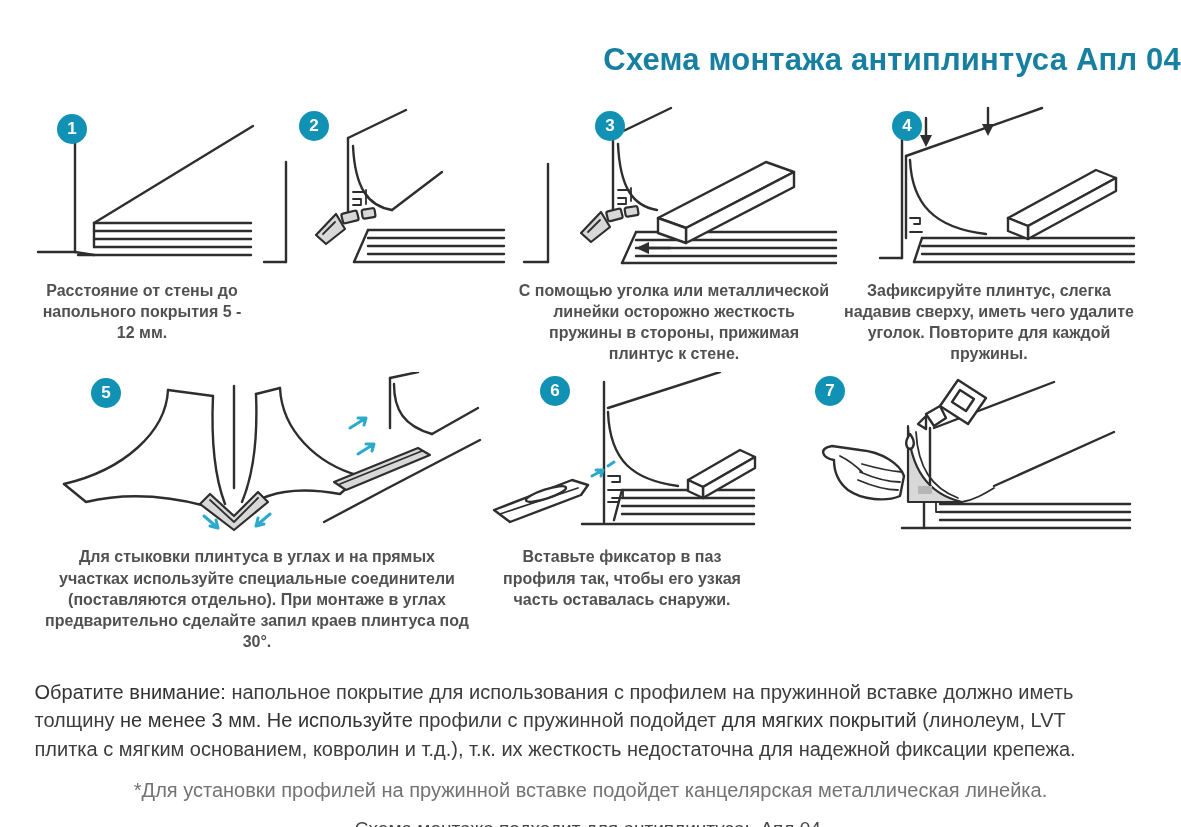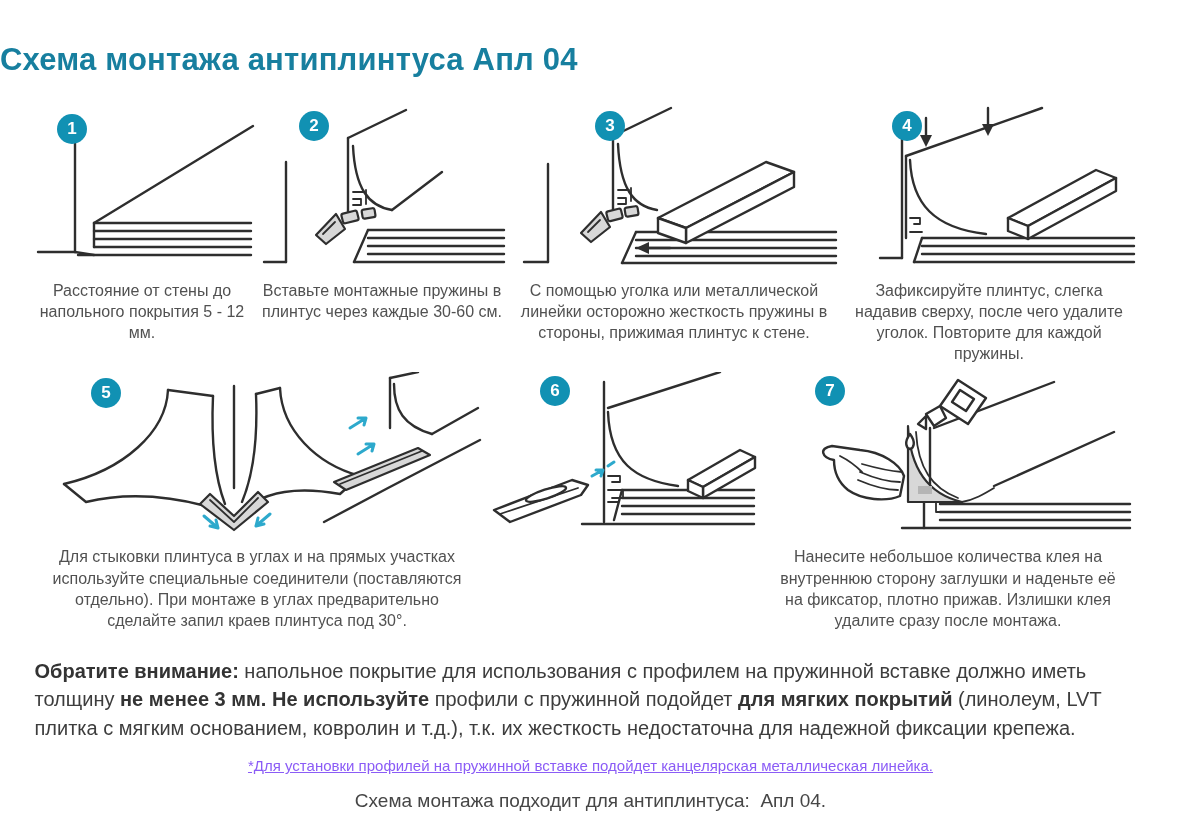--- a/index.html
+++ b/index.html
@@ -1,37 +1,37 @@
 <!DOCTYPE html>
 <html><head>
 <meta charset="utf-8">
 <style>
   html,body{margin:0;padding:0;background:#ffffff;}
   body{width:1181px;height:827px;overflow:hidden;font-family:"Liberation Sans",sans-serif;-webkit-font-smoothing:antialiased;}
   .page{position:relative;width:1181px;height:827px;background:#fff;}
-  h1.title{margin:0;padding-top:42px;text-align:left;font-size:31px;font-weight:700;color:#177f9f;letter-spacing:.2px;}
+  h1.title{margin:0;padding-top:42px;text-align:right;font-size:31px;font-weight:700;color:#177f9f;letter-spacing:.2px;}
   .rows{width:1125px;margin:0 auto;}
   .row{display:flex;align-items:flex-start;}
   .row1{margin-top:28px;}
   .row2{margin-top:8px;}
   .cell{position:relative;display:flex;flex-direction:column;}
   .c1{width:228px;} .c2{width:252px;} .c3{width:332px;} .c4{width:298px;}
   .c5{width:458px;} .c6{width:272px;} .c7{width:380px;}
   .diagram{position:relative;width:100%;height:160px;}
   .diagram svg{display:block;width:100%;height:100%;}
   .badge{position:absolute;width:30px;height:30px;border-radius:50%;background:#1191b3;color:#fff;
          font-size:17px;font-weight:700;display:flex;align-items:center;justify-content:center;z-index:2;}
   .b1{left:29px;top:8px;} .b2{left:43px;top:5px;} .b3{left:87px;top:5px;} .b4{left:52px;top:5px;}
   .b5{left:63px;top:6px;} .b6{left:54px;top:4px;} .b7{left:57px;top:4px;}
-  .caption{margin:14px auto 0;text-align:center;font-size:16px;line-height:1.32;color:#515151;}
+  .caption{margin:14px auto 0;text-align:center;font-size:16px;line-height:1.32;color:#515151;font-weight:bold;}
   .cap1{max-width:205px;} .cap2{max-width:250px;} .cap3{max-width:318px;} .cap4{max-width:292px;}
   .cap5{max-width:428px;} .cap6{max-width:240px;} .cap7{max-width:348px;}
   .notice{width:1112px;margin:26px auto 0;font-size:20px;line-height:1.42;color:#3d3d3d;white-space:pre-wrap;}
-  .notice b{font-weight:700;color:#333;}
-  .footnote{margin:14px auto 0;text-align:center;font-size:15px;line-height:1.38;color:#8b5cf6;text-decoration:underline;}
+  .notice b{font-weight:400;color:#333;}
+  .footnote{margin:14px auto 0;text-align:center;font-size:20px;line-height:1.38;color:#737373;}
   .compat{margin:13px auto 0;text-align:center;font-size:19px;color:#464646;white-space:pre;}
   
   .ln{stroke:#2e2e2e;stroke-width:2.4;fill:none;stroke-linecap:round;stroke-linejoin:round;}
   .thin{stroke-width:1.8;}
   .wfill{fill:#ffffff;stroke:#2e2e2e;stroke-width:2.4;stroke-linejoin:round;}
   .gfill{fill:#d8d8d8;stroke:#2e2e2e;stroke-width:2.2;stroke-linejoin:round;}
   .dk{fill:#b5b5b5;stroke:none;}
   .tl{stroke:#2da9cc;stroke-width:3;fill:none;stroke-linecap:round;stroke-linejoin:round;}
   .bk{fill:#2e2e2e;stroke:none;}
 </style>
@@ -87,21 +87,20 @@
               <path class="ln thin" d="M97,86 h11 M97,93 h8 v6 h-8 M110,84 v14"></path>
             </g>
             <g>
               <rect class="gfill" x="86" y="106" width="16" height="10" rx="2" transform="rotate(-14 94 111)"></rect>
               <rect class="gfill" x="106" y="103" width="13" height="9" rx="2" transform="rotate(-9 112 107)"></rect>
               <path class="gfill" d="M60,129 L80,108 L89,123 L70,138 Z"></path>
               <path class="ln thin" d="M67,128 L79,116"></path>
             </g>
           </svg>
         </div>
-        <p class="caption cap2">Вставьте монтажные пружины в плинтус через каждые 30-60 см.</p>
       </div>
 
       <div class="cell c3">
         <div class="diagram">
           <span class="badge b3">3</span>
           <svg viewBox="0 0 332 160">
             <g>
               <path class="ln" d="M16,156 H40"></path>
                 <path class="ln" d="M40,58 V156"></path>
             </g>
@@ -161,21 +160,21 @@
               <polygon class="wfill" points="188,120 276,72 276,85 188,133"></polygon>
               <polygon class="wfill" points="168,112 188,120 188,133 168,125"></polygon>
             </g>
             <g>
               <path class="ln" d="M66,50 V132"></path>
               <path class="ln" d="M70,54 C72,98 94,122 146,128"></path>
               <path class="ln thin" d="M70,112 h10 v6 h-6 M70,126 h12"></path>
             </g>
           </svg>
         </div>
-        <p class="caption cap4">Зафиксируйте плинтус, слегка надавив сверху, после чего удалите уголок. Повторите для каждой пружины.</p>
+        <p class="caption cap4">Зафиксируйте плинтус, слегка надавив сверху, иметь чего удалите уголок. Повторите для каждой пружины.</p>
       </div>
     </div>
 
     <div class="row row2">
 
       <div class="cell c5">
         <div class="diagram">
           <span class="badge b5">5</span>
           <svg viewBox="0 0 458 160">
             <g>
@@ -243,20 +242,21 @@
               <polygon class="wfill" points="8,138 86,108 102,113 95,123 24,150"></polygon>
               <path class="ln thin" d="M14,142 L92,116"></path>
               <ellipse class="wfill" cx="60" cy="122" rx="21" ry="4.5" transform="rotate(-18 60 122)"></ellipse>
             </g>
             <g>
               <path class="tl" d="M106,104 L117,98 M117,98 L110,98 M117,98 L115,104"></path>
               <path class="tl" d="M122,94 L128,90"></path>
             </g>
           </svg>
         </div>
+        <p class="caption cap6">Вставьте фиксатор в паз профиля так, чтобы его узкая часть оставалась снаружи.</p>
       </div>
 
       <div class="cell c7">
         <div class="diagram">
           <span class="badge b7">7</span>
           <svg viewBox="0 0 380 160">
             <g>
               <path class="ln" d="M176,56 L296,10"></path>
               <path class="ln" d="M236,114 L356,60"></path>
               <path class="ln" d="M172,56 V124"></path>
@@ -279,21 +279,20 @@
               <polygon class="wfill" points="182,34 168,42 176,54 188,46"></polygon>
               <polygon class="wfill" points="168,44 160,52 168,57"></polygon>
               <path class="wfill" d="M152,62 C158,70 156,76 152,77 C148,76 146,70 152,62 Z"></path>
             </g>
             <g>
               <path class="wfill" d="M76,88 C64,86 60,76 74,74 L102,78 C124,80 142,92 146,104 L142,124 C128,130 104,128 90,118 C80,110 76,100 76,88 Z"></path>
               <path class="ln thin" d="M102,100 C116,106 130,110 142,110 M100,108 C114,114 128,118 140,118 M104,92 C118,96 132,99 144,100 M82,84 C90,88 98,94 104,100"></path>
             </g>
           </svg>
         </div>
-        <p class="caption cap7">Нанесите небольшое количества клея на внутреннюю сторону заглушки и наденьте её на фиксатор, плотно прижав. Излишки клея удалите сразу после монтажа.</p>
       </div>
     </div>
   </div>
 
   <p class="notice"><b>Обратите внимание:</b><span> напольное покрытие для использования с профилем на пружинной вставке должно иметь
 толщину </span><b>не менее 3 мм. Не используйте</b><span> профили с пружинной подойдет </span><b>для мягких покрытий</b><span> (линолеум, LVT
 плитка с мягким основанием, ковролин и т.д.), т.к. их жесткость недостаточна для надежной фиксации крепежа.</span></p>
 
   <p class="footnote">
     <span>*Для установки профилей на пружинной вставке подойдет канцелярская металлическая линейка.</span><br>

